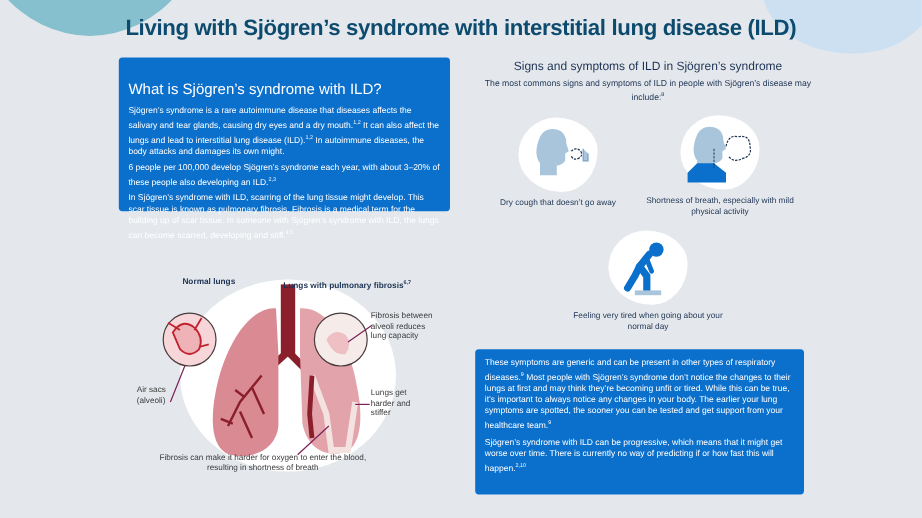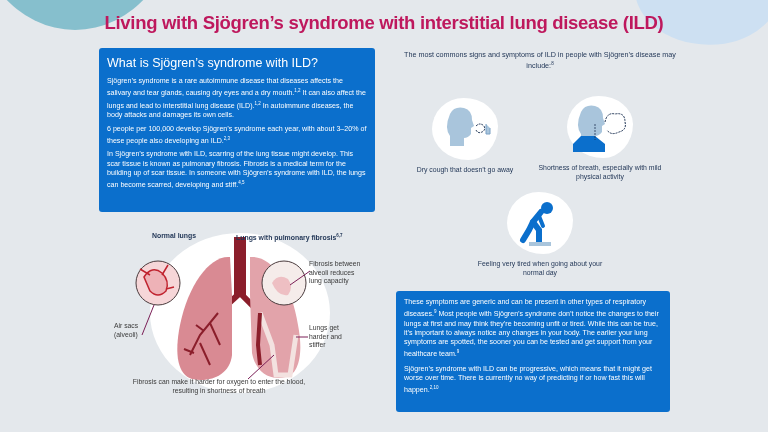--- a/index.html
+++ b/index.html
@@ -1,22 +1,22 @@
 <!DOCTYPE html>
 <html><head>
 <meta charset="utf-8">
 <style>
   * { box-sizing: border-box; margin: 0; padding: 0; }
   html, body { width: 768px; height: 432px; overflow: hidden; }
   body { background: #e4e8ec; font-family: "Liberation Sans", sans-serif; position: relative; color: #1e3354; }
   .blob-left { position: absolute; left: -30px; top: -95px; width: 210px; height: 125px; background: #86bfcd; border-radius: 0 0 50% 50% / 0 0 100% 100%; }
   .blob-right { position: absolute; left: 637px; top: -40px; width: 150px; height: 85px; background: #cde0f2; border-radius: 40% 20% 50% 60% / 20% 20% 80% 80%; transform: rotate(-8deg); }
-  .title { position: absolute; top: 12px; left: 0; width: 768px; text-align: center; font-size: 18.5px; color: #be185d; letter-spacing: -0.3px; }
+  .title { position: absolute; top: 12px; left: 0; width: 768px; text-align: center; font-size: 18.5px; color: #0c4a6e; letter-spacing: -0.3px; }
   .card { position: absolute; background: #0b6fcc; color: #fff; border-radius: 3px; }
-  .card-left { left: 99px; top: 48px; width: 276px; height: 164px; padding: 8px 8px; }
+  .card-left { left: 99px; top: 48px; width: 276px; height: 128px; padding: 19px 8px; }
   .card-left h2 { font-size: 12.5px; font-weight: normal; margin-bottom: 7px; }
   .card p { font-size: 7.1px; line-height: 9.2px; margin-bottom: 4px; }
   .card sup { font-size: 4.5px; }
   .card-right { left: 396px; top: 291px; width: 274px; height: 121px; padding: 7px 8px; }
   .card-right p { margin-bottom: 5px; }
   .right-head { position: absolute; left: 400px; top: 50px; width: 280px; text-align: center; }
   .right-head h3 { font-size: 10px; font-weight: normal; color: #1e3354; margin-bottom: 4px; }
   .right-head p { font-size: 7.2px; line-height: 9px; color: #1e3354; }
   .symptom { position: absolute; text-align: center; }
   .symptom .bubble { margin: 0 auto; width: 66px; height: 62px; background: #fff; border-radius: 48% 52% 45% 55% / 50% 45% 55% 50%; position: relative; }
@@ -28,21 +28,21 @@
 </head>
 <body>
 
 <div class="blob-left"></div>
 <div class="blob-right"></div>
 
 <h1 class="title">Living with Sjögren’s syndrome with interstitial lung disease (ILD)</h1>
 
 <section class="card card-left">
   <h2>What is Sjögren’s syndrome with ILD?</h2>
-  <p><span>Sjögren’s syndrome is a rare autoimmune disease that diseases affects the salivary and tear glands, causing dry eyes and a dry mouth.</span><sup>1,2</sup><span> It can also affect the lungs and lead to interstitial lung disease (ILD).</span><sup>1,2</sup><span> In autoimmune diseases, the body attacks and damages its own cells.</span></p>
+  <p><span>Sjögren’s syndrome is a rare autoimmune disease that diseases affects the salivary and tear glands, causing dry eyes and a dry mouth.</span><sup>1,2</sup><span> It can also affect the lungs and lead to interstitial lung disease (ILD).</span><sup>1,2</sup><span> In autoimmune diseases, the body attacks and damages its own might.</span></p>
   <p><span>6 people per 100,000 develop Sjögren’s syndrome each year, with about 3–20% of these people also developing an ILD.</span><sup>2,3</sup></p>
   <p><span>In Sjögren’s syndrome with ILD, scarring of the lung tissue might develop. This scar tissue is known as pulmonary fibrosis. Fibrosis is a medical term for the building up of scar tissue. In someone with Sjögren’s syndrome with ILD, the lungs can become scarred, developing and stiff.</span><sup>4,5</sup></p>
 </section>
 
 <div class="lungs-area">
   <svg width="280" height="180" viewBox="0 0 280 180">
     <ellipse cx="140" cy="88" rx="90" ry="80" fill="#ffffff"></ellipse>
 
     <rect x="134" y="12" width="12" height="58" fill="#8b1e2b"></rect>
     <path d="M140 68 L118 88 M140 68 L160 88" stroke="#8b1e2b" stroke-width="6" fill="none"></path>
@@ -67,20 +67,21 @@
   </svg>
   <span class="lbl b" style="left:52px;top:7px;">Normal lungs</span>
   <span class="lbl b" style="left:136px;top:7px;"><span>Lungs with pulmonary fibrosis</span><sup style="font-size:4.5px">6,7</sup></span>
   <span class="lbl" style="left:14px;top:97px;width:40px;">Air sacs (alveoli)</span>
   <span class="lbl" style="left:209px;top:35px;width:60px;">Fibrosis between alveoli reduces lung capacity</span>
   <span class="lbl" style="left:209px;top:99px;width:42px;">Lungs get harder and stiffer</span>
   <span class="lbl" style="left:30px;top:153px;width:178px;text-align:center;">Fibrosis can make it harder for oxygen to enter the blood, resulting in shortness of breath</span>
 </div>
 
 <div class="right-head">
+  <h3>Signs and symptoms of ILD in Sjögren’s syndrome</h3>
   <p><span>The most commons signs and symptoms of ILD in people with Sjögren’s disease may include:</span><sup style="font-size:4.5px">8</sup></p>
 </div>
 
 <div class="symptom" style="left:410px;top:98px;width:110px;">
   <div class="bubble">
     <svg width="66" height="62" viewBox="0 0 66 62">
       <path d="M18 16 Q22 8 32 10 Q40 12 40 22 L42 28 L39 30 L39 36 Q36 40 32 40 L32 48 L18 48 L18 38 Q12 30 18 16 Z" fill="#a9c5dc"></path>
       <path d="M44 28 Q48 24 52 28 Q54 32 50 34 Q46 36 44 32" fill="none" stroke="#1e3354" stroke-width="1" stroke-dasharray="2 1"></path>
       <path d="M54 26 L54 36 L58 36 L58 30" fill="#a9c5dc" stroke="#7aa0c4" stroke-width="1"></path>
     </svg>

